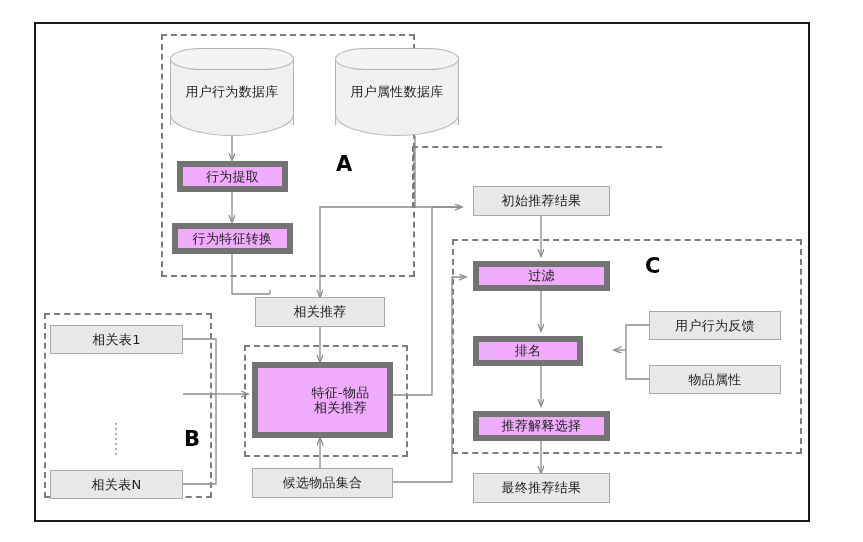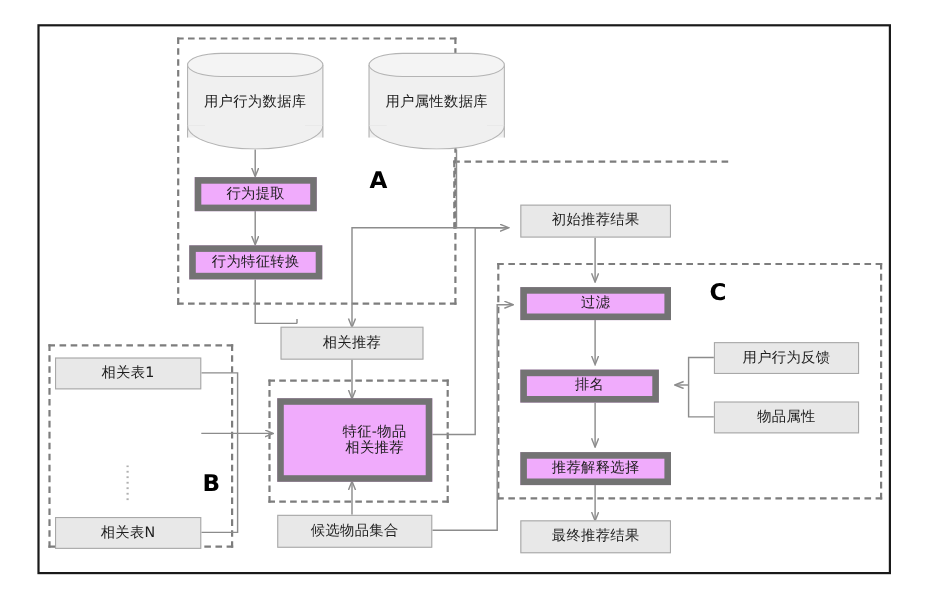--- a/index.html
+++ b/index.html
@@ -224,21 +224,21 @@
 
   <div class="node dark" style="left:252px; top:362px; width:141px; height:76px;padding-left:36px;">特征-物品
 相关推荐</div>
 
   <div class="node light" style="left:252px; top:468px; width:141px; height:30px;">候选物品集合</div>
 
   <div class="node light" style="left:473px; top:186px; width:137px; height:30px;">初始推荐结果</div>
 
   <div class="node dark" style="left:473px; top:261px; width:137px; height:30px;">过滤</div>
 
-  <div class="node dark" style="left:473px; top:336px; width:126px; height:30px;">排名</div>
+  <div class="node dark" style="left:473px; top:336px; width:110px; height:30px;">排名</div>
 
   <div class="node dark" style="left:473px; top:411px; width:137px; height:30px;">推荐解释选择</div>
 
   <div class="node light" style="left:473px; top:473px; width:137px; height:30px;">最终推荐结果</div>
 
   <div class="node light" style="left:649px; top:311px; width:132px; height:29px;">用户行为反馈</div>
 
   <div class="node light" style="left:649px; top:365px; width:132px; height:29px;">物品属性</div>
 
 </div>

